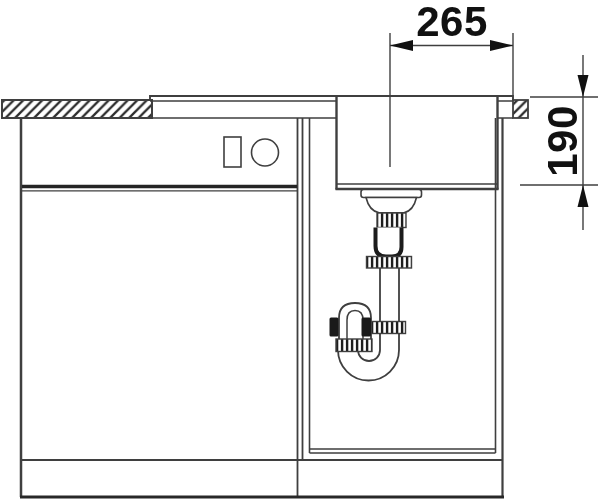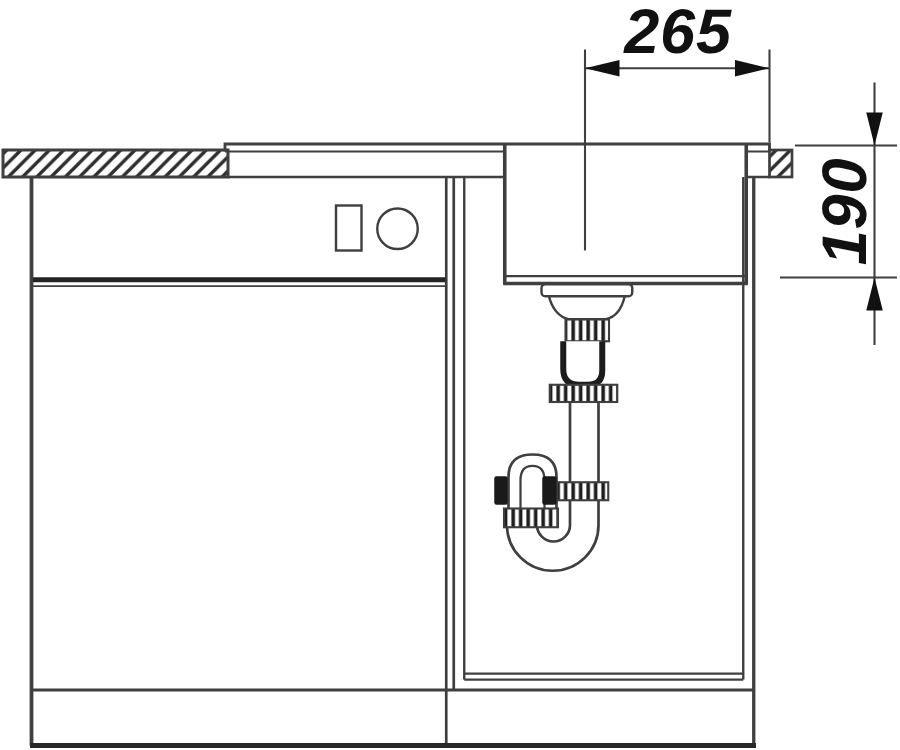--- a/index.html
+++ b/index.html
@@ -2,21 +2,20 @@
 <html><head>
 <meta charset="utf-8">
 <style>
   html,body{margin:0;padding:0;background:#ffffff;}
   .stage{
     position:relative;
     width:600px;height:500px;
     background:#ffffff;
     overflow:hidden;
     font-family:"Liberation Sans","DejaVu Sans",sans-serif;
-    font-style:italic;
   }
   svg{display:block;}
   .dim-text{
     font-family:"Liberation Sans","DejaVu Sans",sans-serif;
     font-weight:bold;
     font-size:42px;
     letter-spacing:0.5px;
   }
 </style>
 </head>

